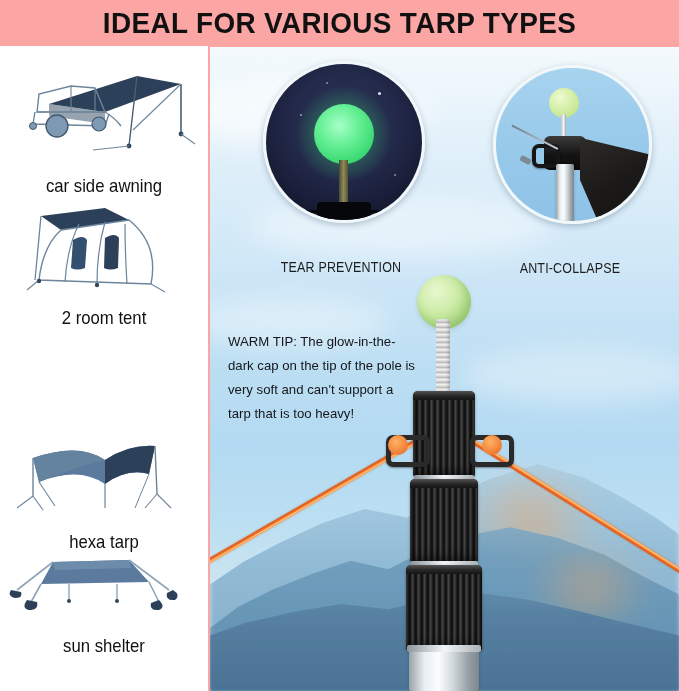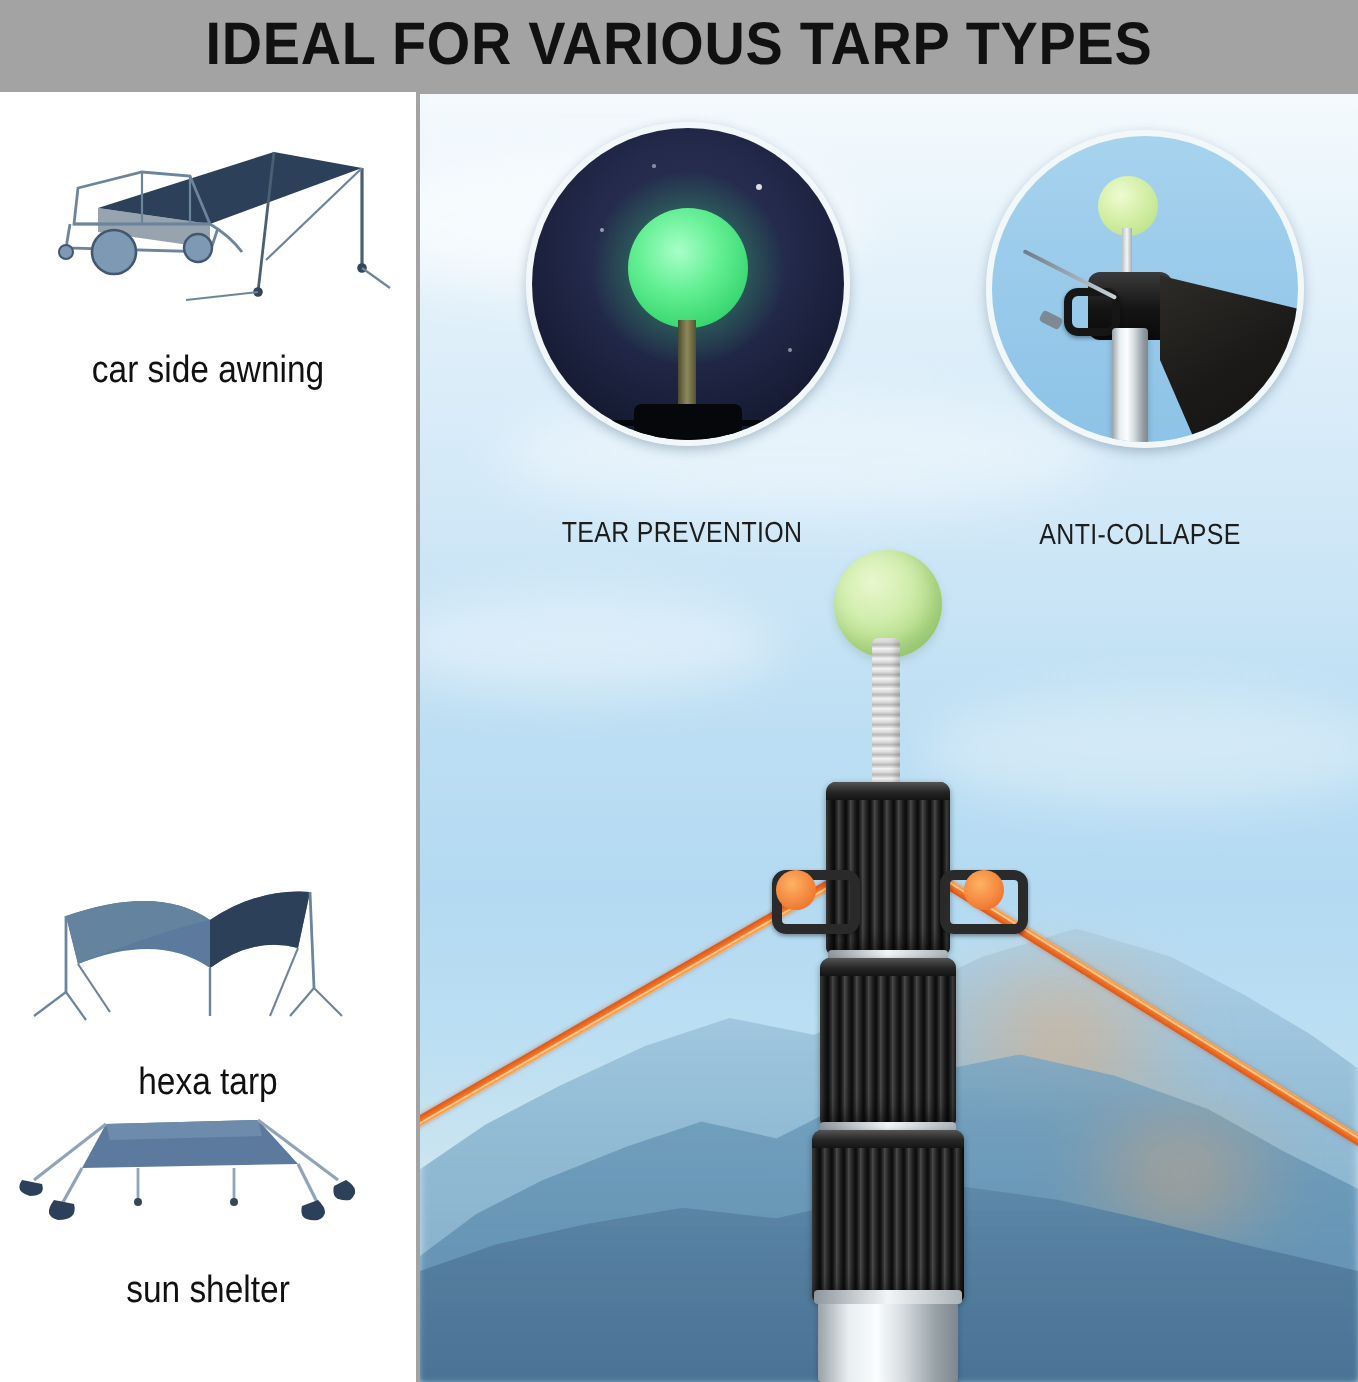--- a/index.html
+++ b/index.html
@@ -1,18 +1,18 @@
 <!DOCTYPE html>
 <html><head>
 <meta charset="utf-8">
 <style>
   html,body{margin:0;padding:0;background:#ffffff;}
   body{width:679px;height:691px;overflow:hidden;
        font-family:"Liberation Sans",sans-serif;}
-  #page{position:relative;width:679px;height:691px;background:#a3a3a3;}
+  #page{position:relative;width:679px;height:691px;background:#fca5a5;}
 
   
   .title{
     position:absolute;left:0;top:0;width:679px;height:46px;
     display:flex;align-items:center;justify-content:center;
     font-family:"Liberation Sans",sans-serif;
     font-weight:bold;font-size:30px;letter-spacing:.4px;
     color:#111;white-space:nowrap;
     transform:scaleX(.93);transform-origin:center center;
   }
@@ -147,20 +147,39 @@
           <line x1="172" y1="80" x2="186" y2="90" stroke="#6d859c" stroke-width="1.1"></line>
           <line x1="172" y1="30" x2="124" y2="76" stroke="#6d859c" stroke-width="1.1"></line>
           <line x1="128" y1="22" x2="120" y2="92" stroke="#4a6072" stroke-width="1.4"></line>
           <circle cx="120" cy="92" r="2.4" fill="#33475a"></circle>
           <line x1="120" y1="92" x2="84" y2="96" stroke="#6d859c" stroke-width="1"></line>
         </svg>
       </div>
       <div class="sb-label">car side awning</div>
     </div>
 
+    <div class="sb-item" style="top:148px;">
+      <div class="sb-art">
+        <svg class="sb-svg" width="190" height="112" viewBox="0 0 190 112">
+          <polygon points="32,22 96,14 120,26 52,36" fill="#2c4159"></polygon>
+          <path d="M32,22 L26,86" stroke="#6d859c" stroke-width="1.3" fill="none"></path>
+          <path d="M52,36 Q34,52 30,86 L142,90 Q150,50 120,26 Z" fill="#ffffff" stroke="#6d859c" stroke-width="1.4"></path>
+          <path d="M70,30 Q58,54 56,88" fill="none" stroke="#6d859c" stroke-width="1.2"></path>
+          <path d="M96,28 Q88,56 88,90" fill="none" stroke="#6d859c" stroke-width="1.2"></path>
+          <path d="M116,30 Q116,58 118,90" fill="none" stroke="#6d859c" stroke-width="1.2"></path>
+          <path d="M64,46 q10,-6 14,0 l-2,28 q-8,3 -14,0 z" fill="#33506e"></path>
+          <path d="M96,44 q10,-6 14,0 l-1,30 q-8,3 -14,0 z" fill="#2c4159"></path>
+          <line x1="30" y1="86" x2="18" y2="96" stroke="#6d859c" stroke-width="1.1"></line>
+          <line x1="142" y1="90" x2="156" y2="98" stroke="#6d859c" stroke-width="1.1"></line>
+          <circle cx="30" cy="87" r="2.2" fill="#33475a"></circle>
+          <circle cx="88" cy="91" r="2.2" fill="#33475a"></circle>
+        </svg>
+      </div>
+      <div class="sb-label">2 room tent</div>
+    </div>
 
 
     <div class="sb-item" style="top:388px;">
       <div class="sb-art">
         <svg class="sb-svg" width="190" height="96" viewBox="0 0 190 96">
           <path d="M24,24 Q70,8 96,26 Q120,10 146,12 L140,40 Q118,34 96,50 Q70,32 30,48 Z" fill="#5b7a9d"></path>
           <path d="M96,26 Q120,10 146,12 L140,40 Q118,34 96,50 Z" fill="#2c4159"></path>
           <path d="M24,24 Q70,8 96,26 Q70,32 30,48 Z" fill="#64839f"></path>
           <line x1="24" y1="24" x2="24" y2="62" stroke="#6d859c" stroke-width="1.4"></line>
           <line x1="146" y1="12" x2="148" y2="60" stroke="#6d859c" stroke-width="1.4"></line>
@@ -258,20 +277,21 @@
 
         <div style="position:absolute;left:10px;top:80px;width:52px;height:2.4px;
                     background:linear-gradient(90deg,#6e7c88,#c8d2d8);
                     transform:rotate(27deg);transform-origin:right center;border-radius:2px;"></div>
         <div style="position:absolute;left:24px;top:89px;width:11px;height:6px;border-radius:2px;
                     background:#7d8a95;transform:rotate(27deg);"></div>
       </div>
     </div>
     <div class="inset-cap" style="left:280px;top:213px;width:160px;">ANTI-COLLAPSE</div>
 
+    <div class="tip" style="left:18px;top:283px;width:190px;">WARM TIP: The glow-in-the-dark cap on the tip of the pole is very soft and can't support a tarp that is too heavy!</div>
 
     <div class="pole-wrap">
 
       <div class="guy" style="left:218px;top:385px;width:280px;transform:rotate(150deg);">
         <div class="guy-hi"></div>
       </div>
       <div class="guy" style="left:252px;top:385px;width:270px;transform:rotate(32deg);">
         <div class="guy-hi"></div>
       </div>
 

